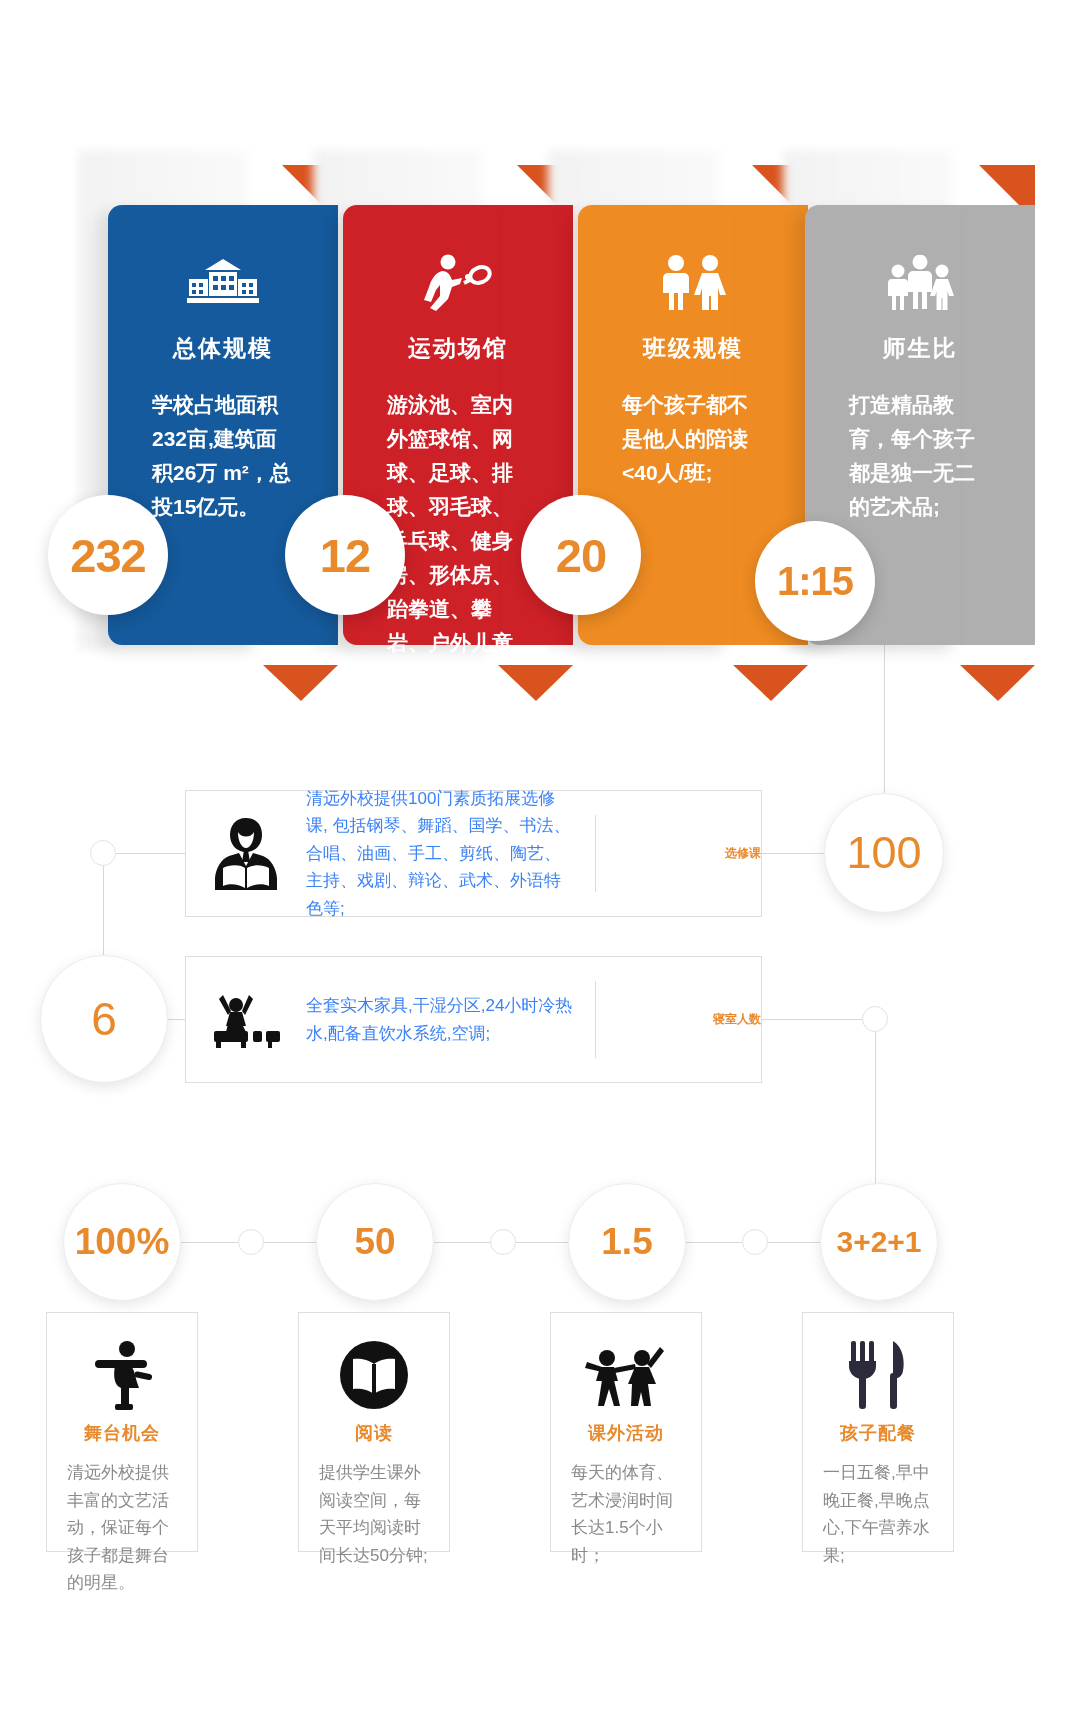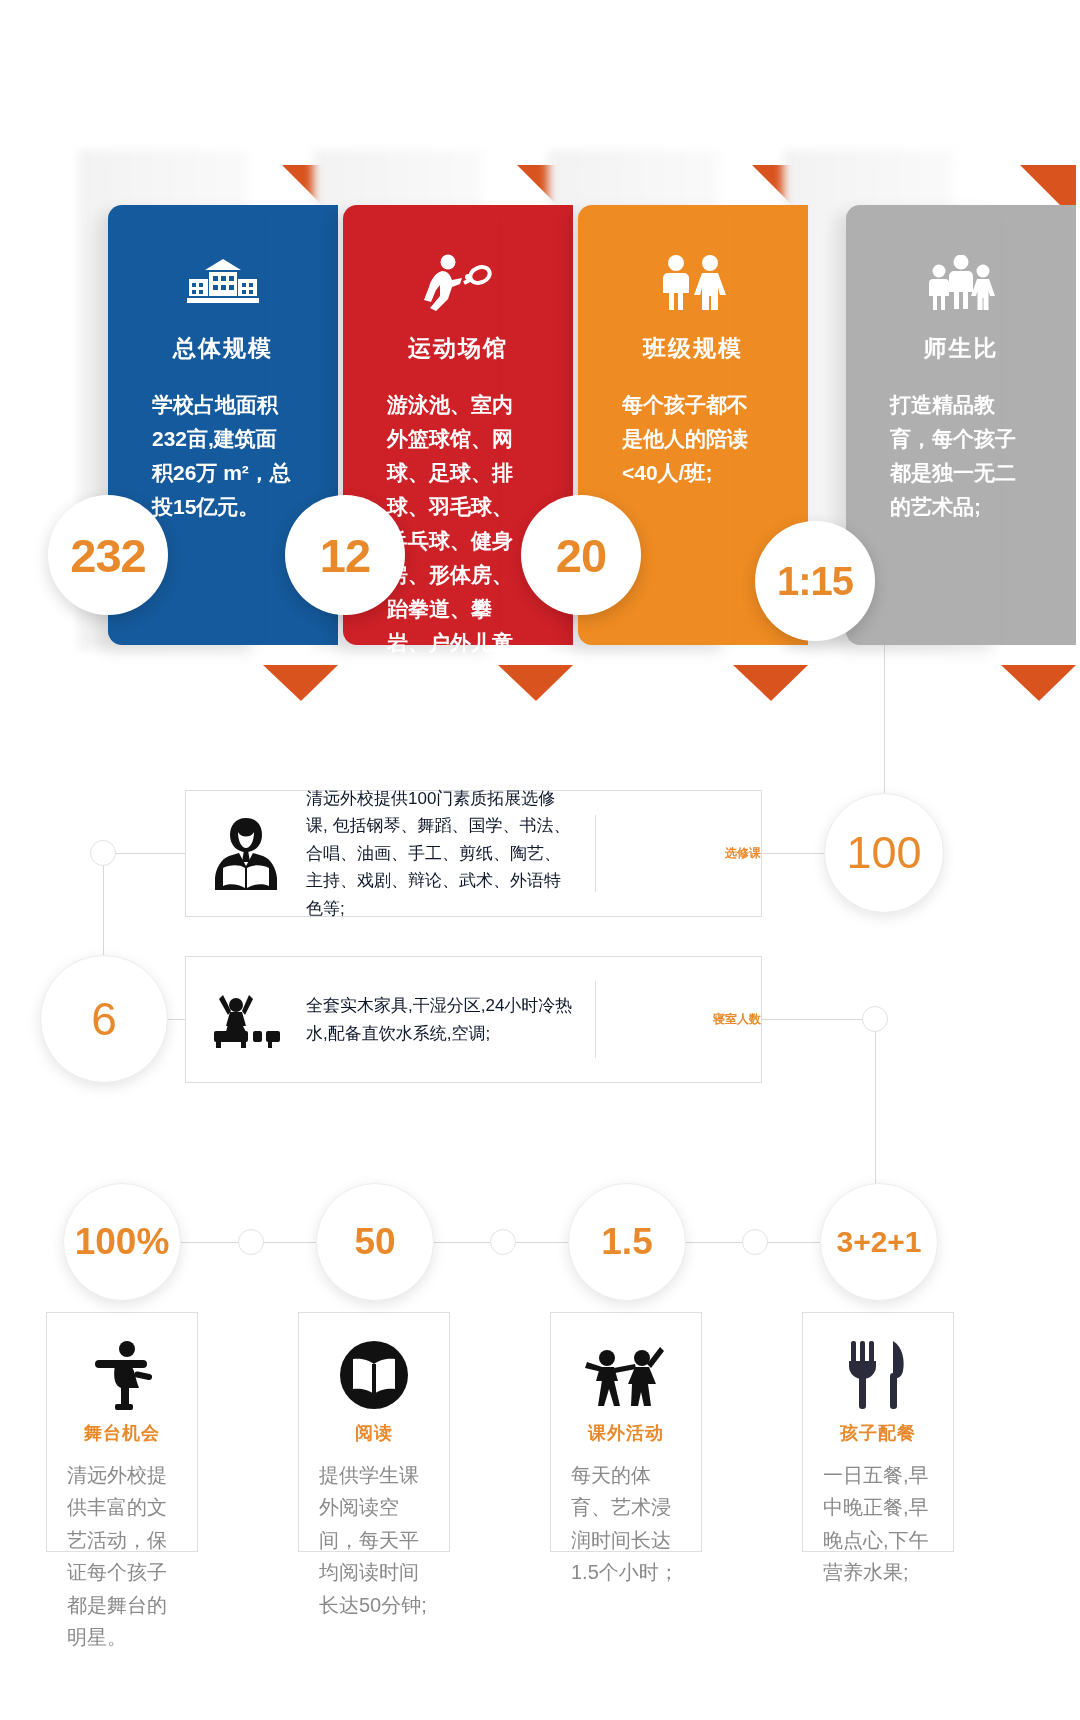--- a/index.html
+++ b/index.html
@@ -73,21 +73,21 @@
 
   
   .mid-panel {
     position: absolute;
     border: 1px solid #dddddd; background: #ffffff;
     display: flex; align-items: center;
     z-index: 4;
   }
   .mid-icon { width: 120px; display: flex; align-items:center; justify-content:center; }
   .mid-text {
-    flex: 1; font-size: 17px; line-height: 1.62; color: #0f172a;
+    flex: 1; font-size: 17px; line-height: 1.62; color: #3b82f6;
     padding-right: 18px;
   }
   .mid-divider { width: 1px; align-self: stretch; margin: 24px 0; background: #dcdcdc; }
   .mid-label {
     width: 165px; text-align: right;
     font-size: 12px; font-weight: bold; color: #E8892B;
   }
   .big-circle {
     position: absolute; border-radius: 50%; background: #fff;
     border: 1px solid #ececec;
@@ -118,21 +118,21 @@
     position: absolute; width: 152px; height: 240px;
     border: 1px solid #dfdfdf; background: #fff;
     text-align: center; padding-top: 26px; z-index: 3;
   }
   .bot-card-icon { height: 72px; display:flex; align-items:center; justify-content:center; }
   .bot-card-title {
     margin-top: 10px; font-size: 18px; font-weight: bold; color: #E8892B; letter-spacing:1px;
   }
   .bot-card-desc {
     margin-top: 14px; padding: 0 20px; text-align: left;
-    font-size: 20px; line-height: 1.62; color: #8a8a8a;
+    font-size: 17px; line-height: 1.62; color: #8a8a8a;
   }
 </style>
 </head>
 <body>
 
 <div id="root">
 
   <div class="banner-plate" style="left:78px"></div>
   <div class="banner-col" style="left:108px">
     <div class="banner-fold"></div>
@@ -212,21 +212,21 @@
       </div>
       <div class="banner-title">班级规模</div>
       <div class="banner-desc">每个孩子都不是他人的陪读&lt;40人/班;</div>
     </div>
   </div>
   <div class="banner-badge" style="left:521px; top:495px">
     <span>20</span>
   </div>
 
   <div class="banner-plate" style="left:783px"></div>
-  <div class="banner-col" style="left:846px">
+  <div class="banner-col" style="left:805px">
     <div class="banner-fold"></div>
     <div class="banner-tail" style="background:#AFAFAF"></div>
     <div class="banner-notch"></div>
     <div class="banner-body" style="background:#AFAFAF"></div>
     <div class="banner-inner">
       <div class="banner-icon">
         <svg width="80" height="56" viewBox="0 0 80 56" fill="#fff">
           <circle cx="40" cy="7" r="7.5"></circle>
           <path d="M33 16 h14 a5 5 0 0 1 5 5 v16 h-5 v17 h-5 V37 h-4 v17 h-5 V37 h-5 V21 a5 5 0 0 1 5 -5 Z"></path>
           <circle cx="18" cy="16" r="6.5"></circle>

